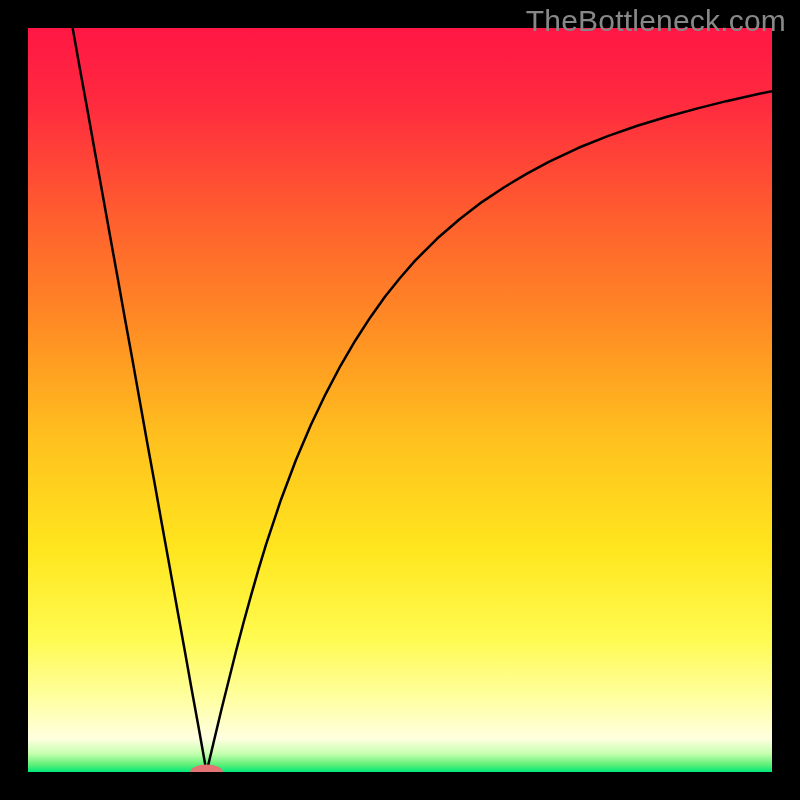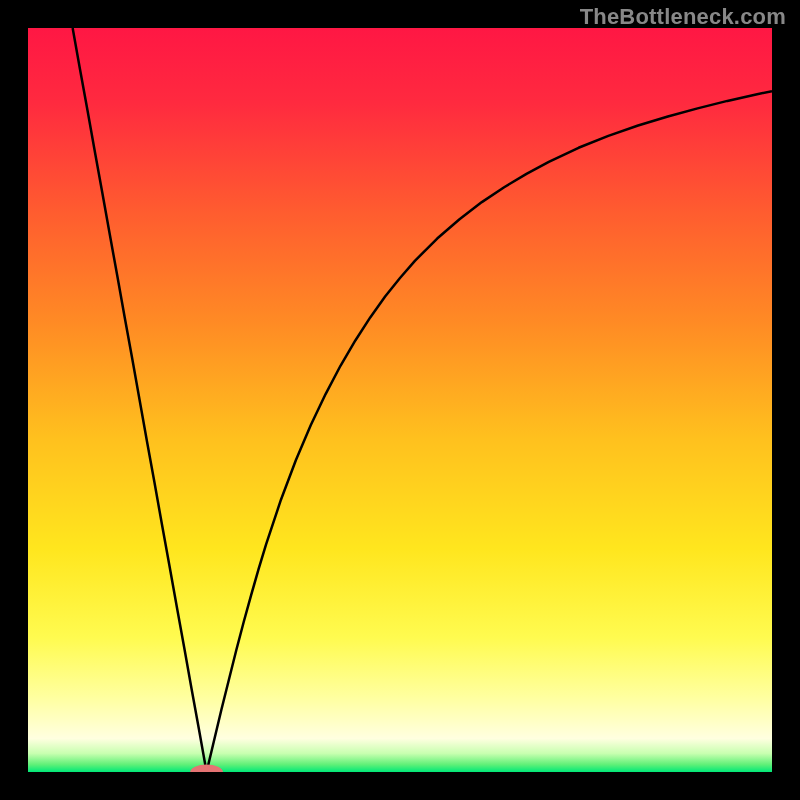--- a/index.html
+++ b/index.html
@@ -15,22 +15,22 @@
     position: relative;
     width: 800px;
     height: 800px;
     background: #000;
   }
   .watermark {
     position: absolute;
     top: 4px;
     right: 14px;
     color: #888;
-    font-size: 22px;
-    font-weight: 700;
+    font-size: 30px;
+    font-weight: 400;
     letter-spacing: 0.2px;
     z-index: 10;
   }
   .plot {
     position: absolute;
     left: 28px;
     top: 28px;
     width: 744px;
     height: 744px;
   }

